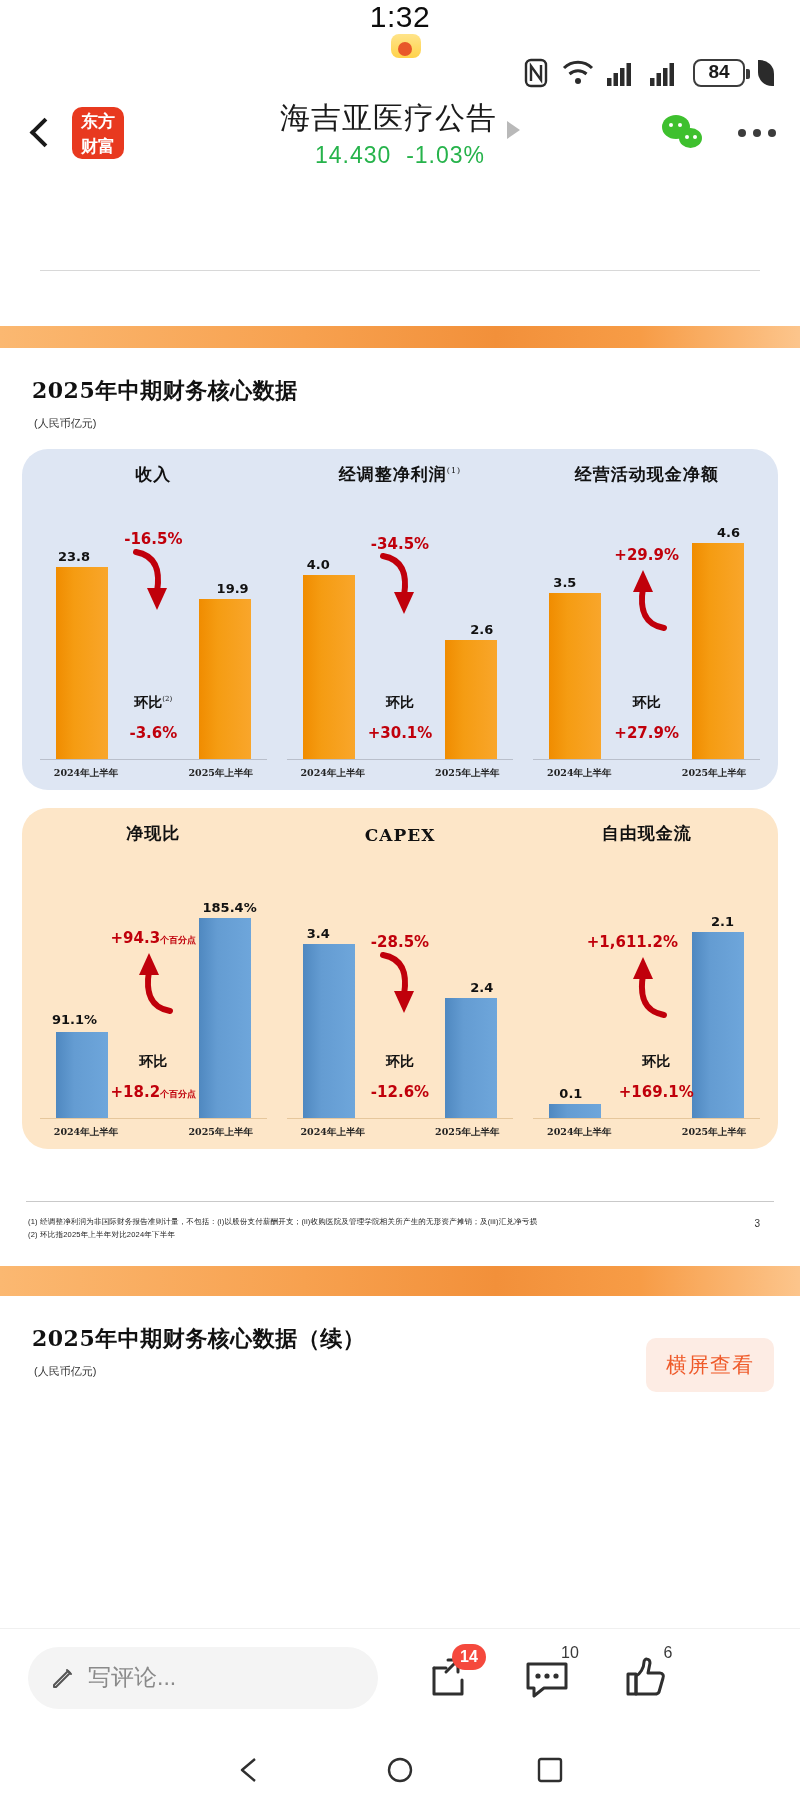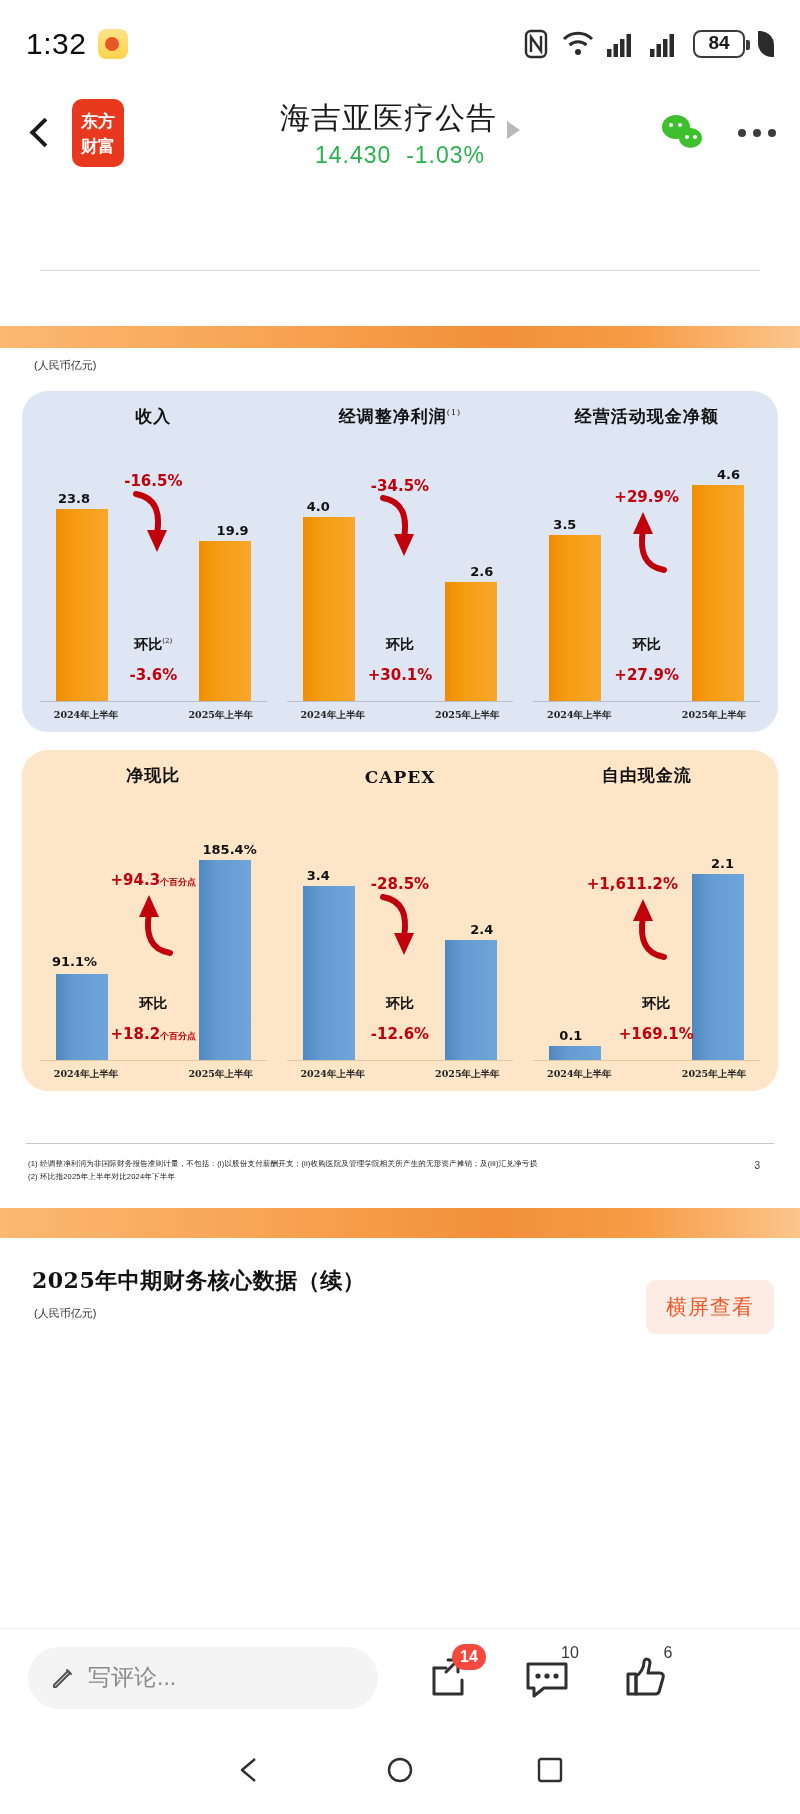--- a/index.html
+++ b/index.html
@@ -10,20 +10,21 @@
     overflow: hidden;
     position: relative;
   }
 
   
   .statusbar {
     height: 88px;
     display: flex; align-items: center;
     padding: 0 26px;
     background: #ffffff;
+    flex-direction: column;
   }
   .sb-time { font-size: 30px; font-weight: 500; color: #0c0c0c; letter-spacing: 0.5px; }
   .sb-weibo {
     width: 30px; height: 30px; margin-left: 12px;
     border-radius: 8px;
     background: linear-gradient(#ffe48a, #ffd24a);
     position: relative;
   }
   .sb-weibo::after {
     content: ""; position: absolute; left: 7px; top: 8px;
@@ -60,21 +61,21 @@
   .nav-back {
     width: 34px; height: 34px; position: relative; flex: none;
   }
   .nav-back::before {
     content: ""; position: absolute; left: 10px; top: 6px;
     width: 17px; height: 17px;
     border-left: 4px solid #1a1a1a; border-bottom: 4px solid #1a1a1a;
     transform: rotate(45deg);
   }
   .nav-logo {
-    width: 52px; height: 68px; margin-left: 14px; flex: none;
+    width: 52px; height: 52px; margin-left: 14px; flex: none;
     background: #e8391f; border-radius: 10px;
     color: #fff; font-size: 17px; font-weight: 700; line-height: 25px;
     text-align: center; padding-top: 1px;
     display: flex; flex-direction: column; justify-content: center;
     font-family: "DejaVu Sans", sans-serif;
   }
   .nav-center {
     position: absolute; left: 0; right: 0; top: 0; bottom: 0;
     display: flex; flex-direction: column; align-items: center; justify-content: center;
     pointer-events: none;
@@ -329,20 +330,21 @@
 
 <div class="content">
 
   <div class="white-gap"></div>
   <div class="thin-rule"></div>
   <div class="slide-gap"></div>
 
   <div class="orange-band"></div>
 
   <div class="slide">
+    <div class="slide-title">2025年中期财务核心数据</div>
     <div class="slide-unit">(人民币亿元)</div>
 
     <div class="panel blue">
 
       <div class="grp">
         <div class="grp-title">收入</div>
         <div class="plot">
           <div class="axis"></div>
           <div class="bar b-orange left" style="height:192px"></div>
           <div class="barval" style="left:24px; bottom:196px">23.8</div>

